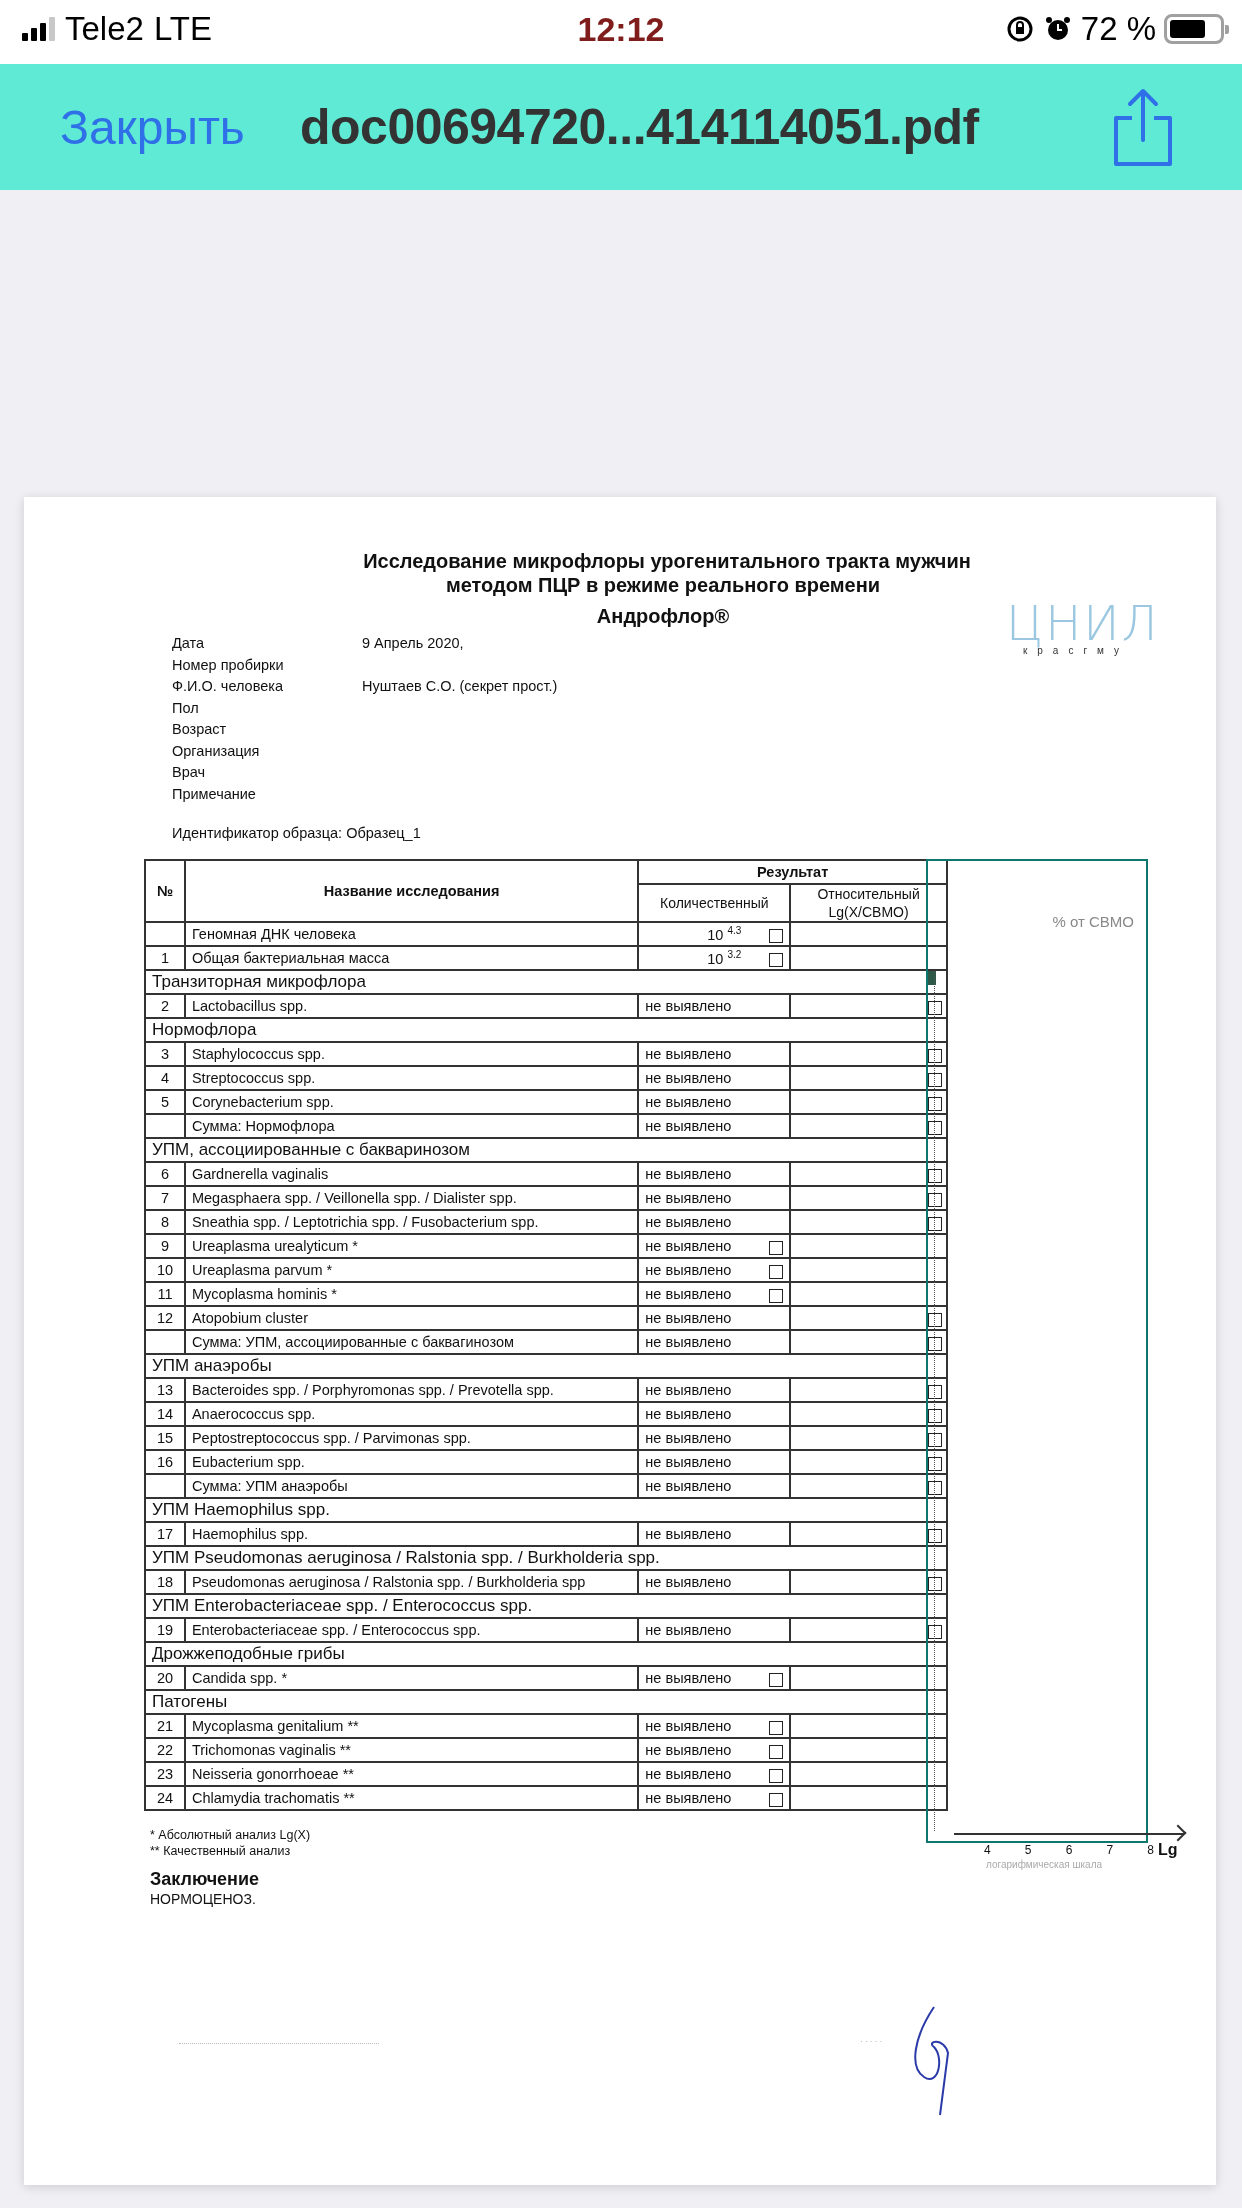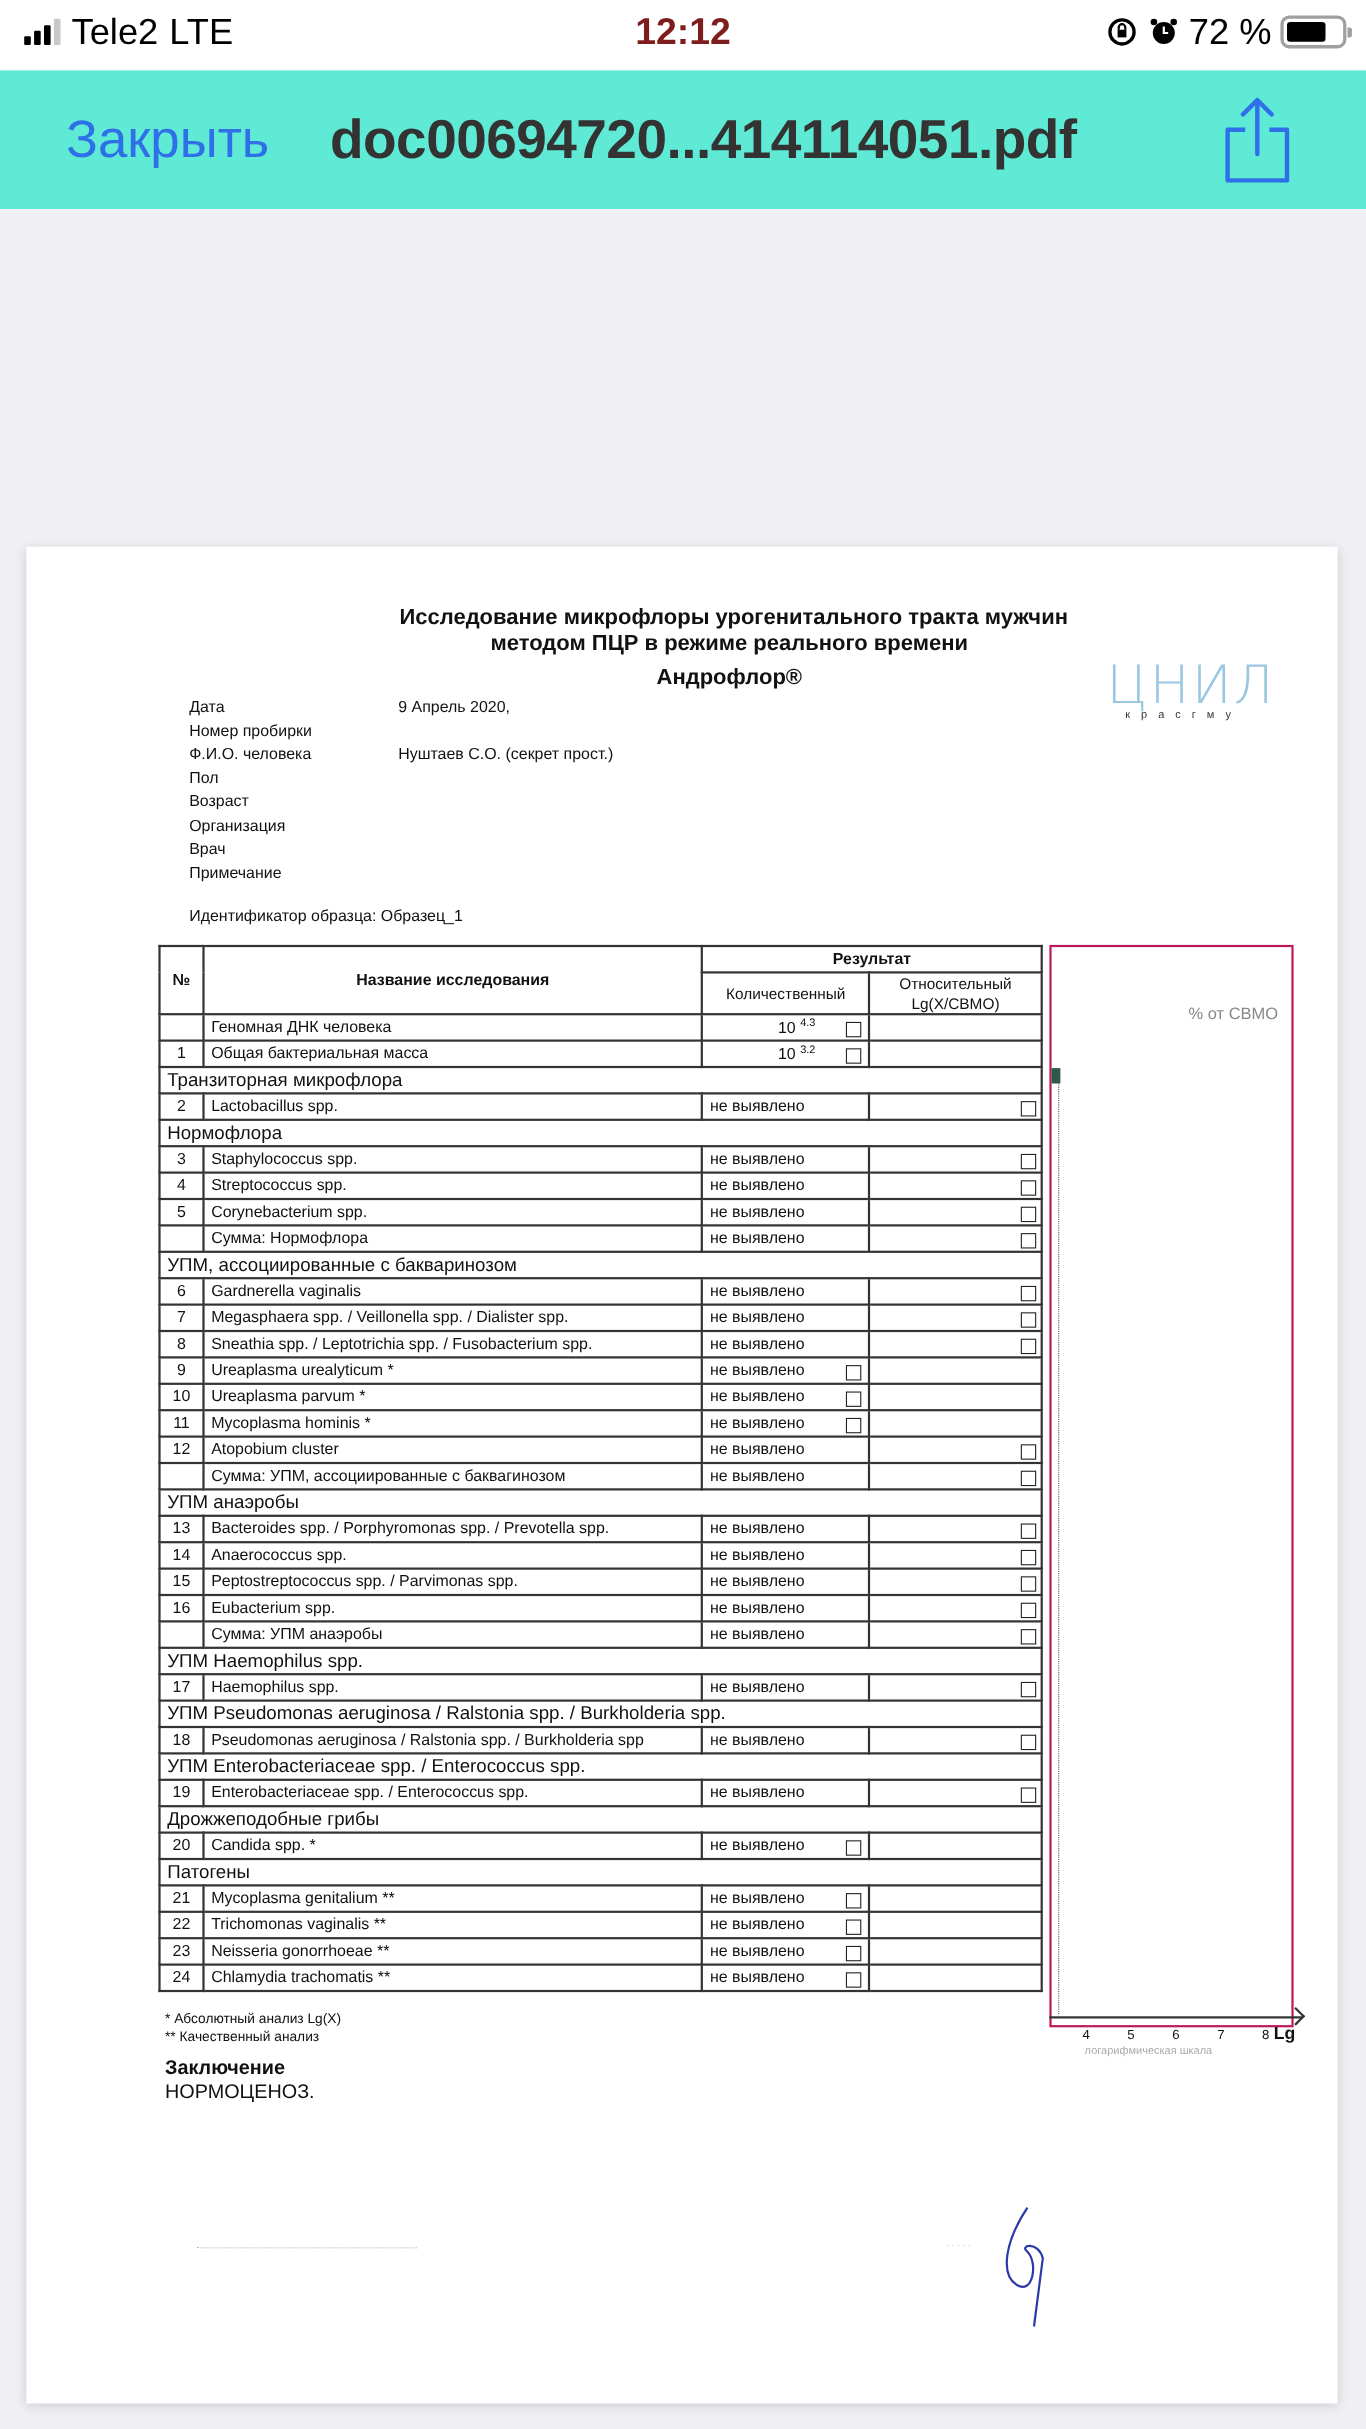--- a/index.html
+++ b/index.html
@@ -42,32 +42,32 @@
   .hdr-result { text-align: center; height: 30px; }
   .hdr-sub { text-align: center; font-size: 14px; line-height: 18px; height: 48px; }
   .section td { text-align: left; font-size: 17px; height: 24px; }
   .q-cell { position: relative; }
   .q-cell .cb { position: absolute; right: 6px; top: 6px; width: 14px; height: 14px; border: 1.5px solid #222; }
   .r-cell { position: relative; }
   .r-cell .cb { position: absolute; right: 4px; top: 6px; width: 14px; height: 14px; border: 1.5px solid #222; }
   .exp { display: inline-block; width: 96px; text-align: right; }
   .exp sup { font-size: 10px; }
 
-  .chart { position: absolute; left: 930px; top: 362px; width: 222px; height: 984px; border: 2px solid #be185d; }
+  .chart { position: absolute; left: 902px; top: 362px; width: 222px; height: 984px; border: 2px solid #0f766e; }
   .chart .title { position: absolute; right: 12px; top: 52px; color: #888; font-size: 15px; }
   .chart .marker { position: absolute; left: 0; top: 110px; width: 8px; height: 14px; background: #2d5a48; }
   .chart .dotline { position: absolute; left: 6px; top: 110px; height: 860px; border-left: 1.5px dotted #555; }
   .axis-x { position: absolute; left: 930px; top: 1336px; width: 230px; height: 2px; background: #333; }
   .axis-arrow { position: absolute; left: 1148px; top: 1330px; width: 12px; height: 12px; border-right: 2px solid #333; border-top: 2px solid #333; transform: rotate(45deg); }
   .ticks { position: absolute; left: 960px; top: 1346px; width: 170px; display: flex; justify-content: space-between; font-size: 12px; }
   .lg-label { position: absolute; left: 1134px; top: 1344px; font-size: 16px; font-weight: bold; }
   .axis-caption { position: absolute; left: 962px; top: 1362px; font-size: 10px; color: #aaa; }
   .footnotes { position: absolute; left: 126px; top: 1330px; font-size: 12.5px; line-height: 16px; }
   .conclusion-title { position: absolute; left: 126px; top: 1372px; font-size: 18px; font-weight: bold; }
-  .conclusion-text { position: absolute; left: 126px; top: 1394px; font-size: 18px; }
+  .conclusion-text { position: absolute; left: 126px; top: 1394px; font-size: 14px; }
   .sig-line { position: absolute; left: 155px; top: 1546px; width: 200px; border-top: 1.5px dotted #bbb; }
   .sig-small { position: absolute; left: 836px; top: 1540px; font-size: 8px; color: #aaa; }
   .signature { position: absolute; left: 880px; top: 1500px; width: 60px; height: 120px; }
 </style>
 </head>
 <body>
 
 <div class="status-bar">
   <div class="left">
     <div class="signal">

